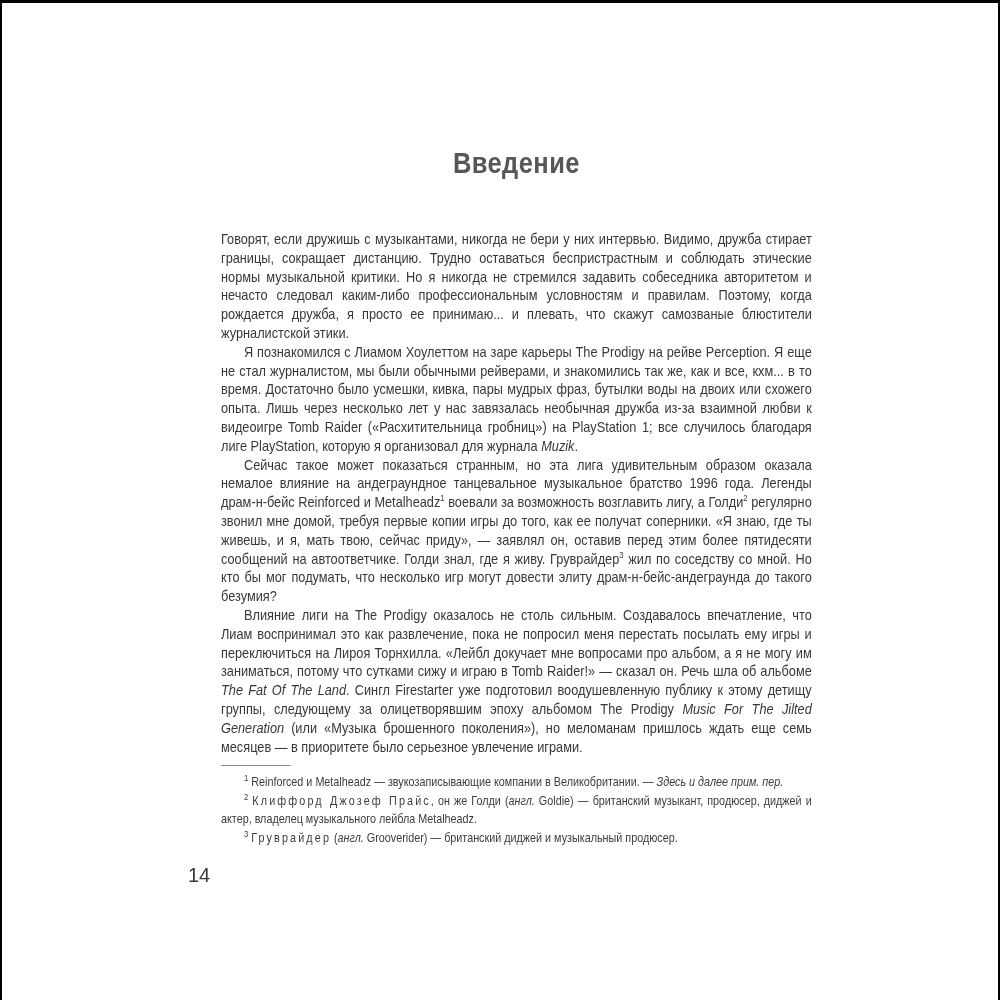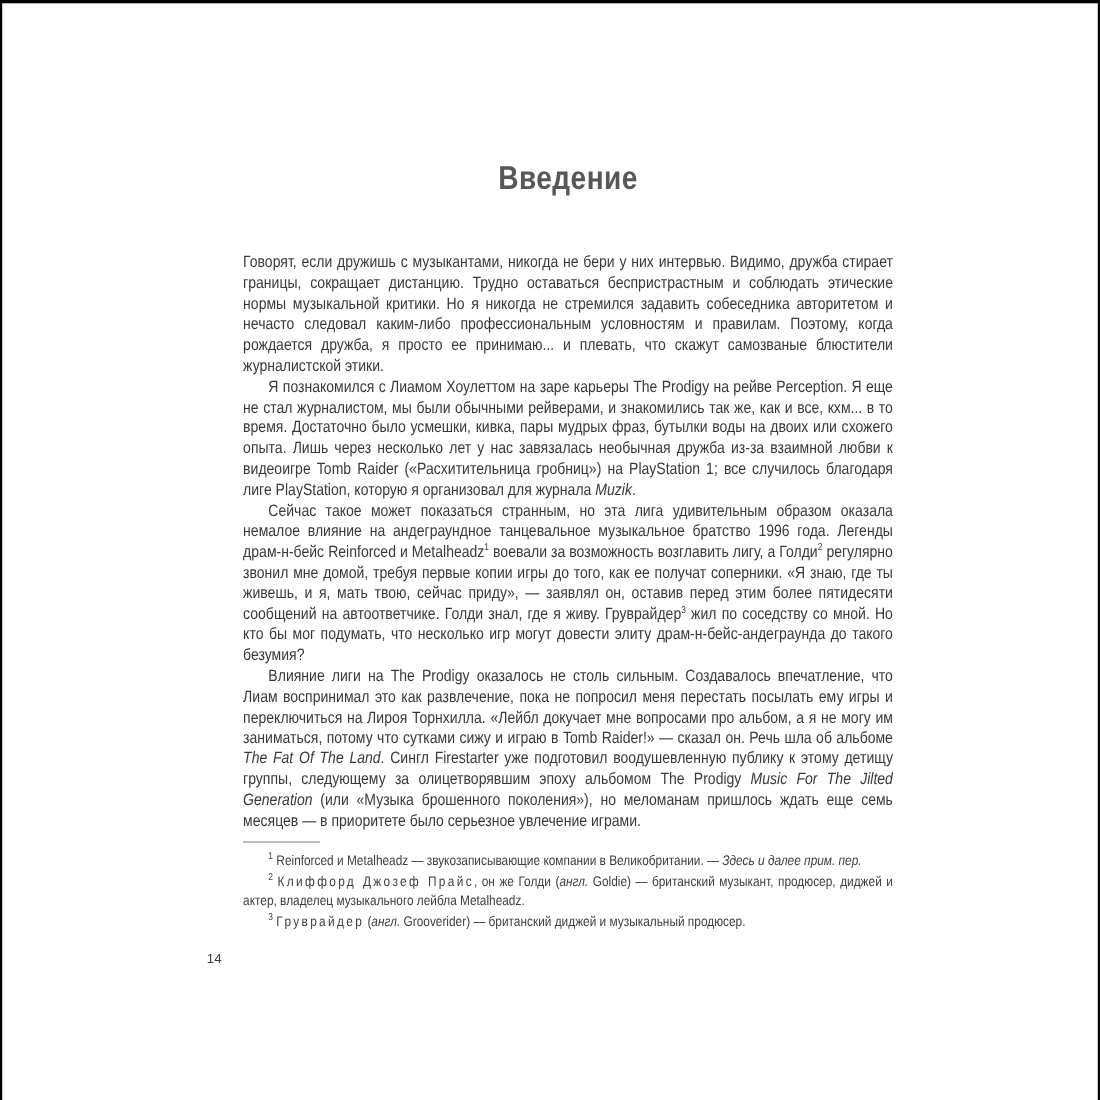--- a/index.html
+++ b/index.html
@@ -74,21 +74,21 @@
     text-align: justify;
   }
   .footnote {
     margin: 0;
     text-indent: 27px;
   }
   .page-number {
     position: absolute;
     left: 188px;
     top: 864px;
-    font-size: 12px;
+    font-size: 20px;
     color: #3a3a3a;
   }
 </style>
 </head>
 <body>
 
 <div class="frame"></div>
 
 <div class="content">
   <h1 class="title">Введение</h1>

